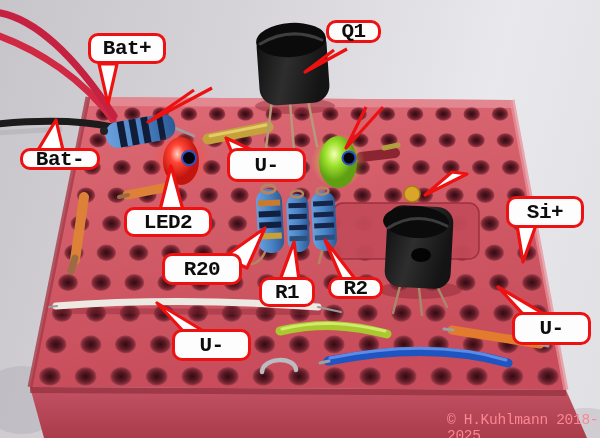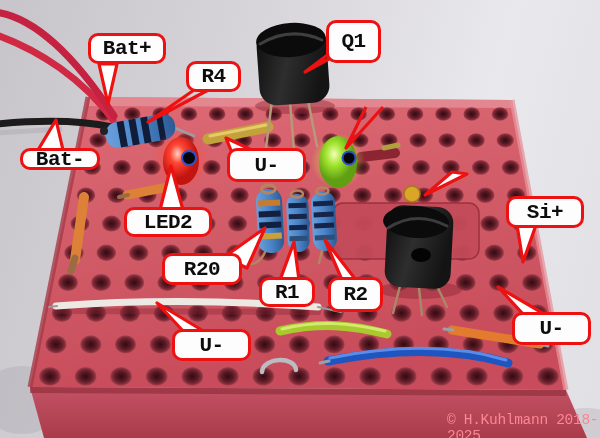--- a/index.html
+++ b/index.html
@@ -388,26 +388,25 @@
     <path d="M366,107 L346,148 L383,107" fill="none"></path>
   </g>
 
   <g>
     <circle cx="189" cy="158" r="7" fill="#05060b" stroke="#2e52c8" stroke-width="2"></circle>
     <circle cx="349" cy="158" r="6.5" fill="#05060b" stroke="#2e52c8" stroke-width="2"></circle>
   </g>
 </svg>
 
   <div class="callout" style="left:88px;top:33px;width:78px;height:31px">Bat+</div>
-  <div class="callout" style="left:186px;top:61px;width:55px;height:31px">R4</div>
-  <div class="callout" style="left:326px;top:20px;width:55px;height:43px">Q1</div>
+  <div class="callout" style="left:326px;top:20px;width:55px;height:23px">Q1</div>
   <div class="callout" style="left:20px;top:148px;width:80px;height:22px">Bat-</div>
   <div class="callout" style="left:227px;top:148px;width:79px;height:34px">U-</div>
   <div class="callout" style="left:124px;top:207px;width:88px;height:30px">LED2</div>
   <div class="callout" style="left:162px;top:253px;width:80px;height:32px">R20</div>
   <div class="callout" style="left:259px;top:277px;width:56px;height:30px">R1</div>
-  <div class="callout" style="left:328px;top:277px;width:55px;height:35px">R2</div>
+  <div class="callout" style="left:328px;top:277px;width:55px;height:22px">R2</div>
   <div class="callout" style="left:506px;top:196px;width:78px;height:32px">Si+</div>
   <div class="callout" style="left:512px;top:312px;width:79px;height:33px">U-</div>
   <div class="callout" style="left:172px;top:329px;width:79px;height:32px">U-</div>
 
   <div class="watermark">© H.Kuhlmann 2018-2025</div>
 </div>
 
 </body></html>

